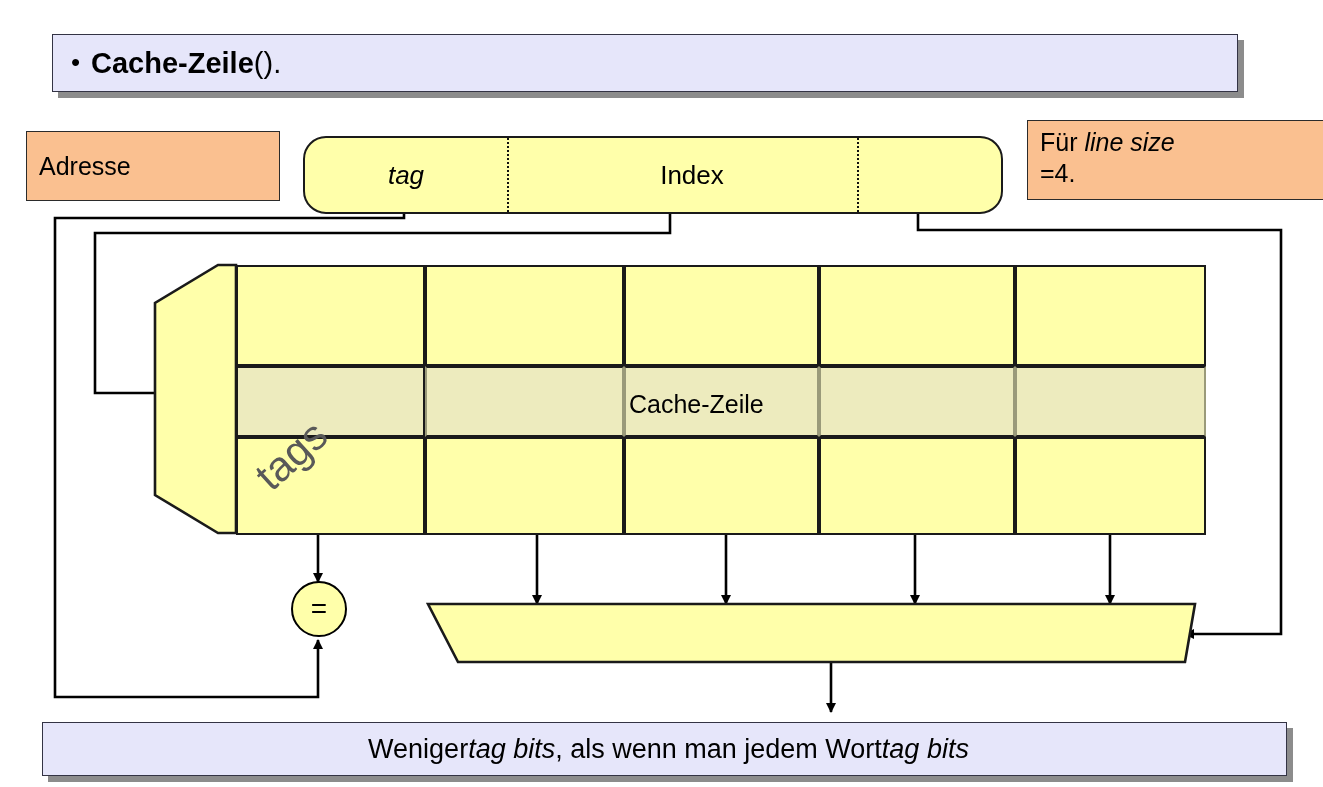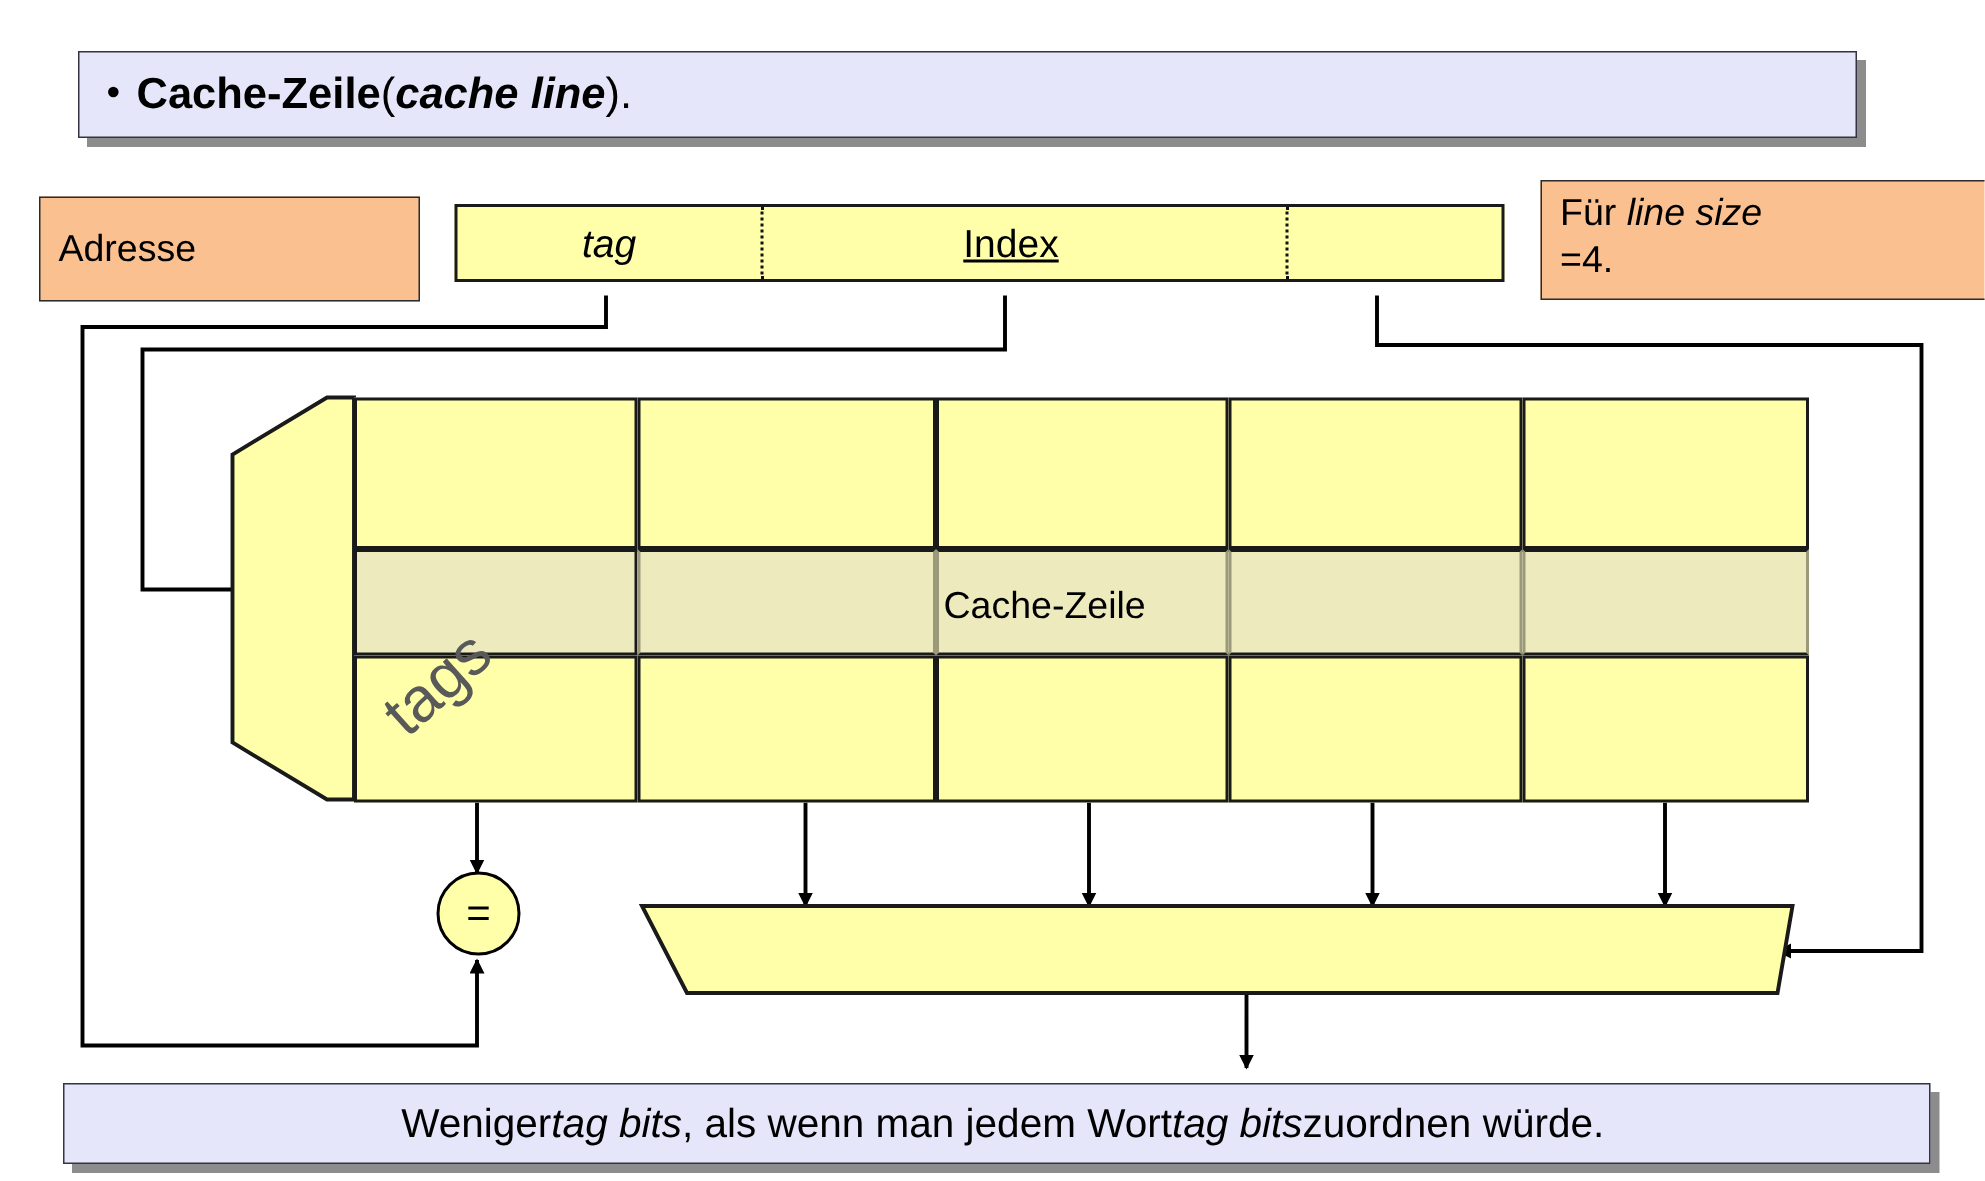--- a/index.html
+++ b/index.html
@@ -106,21 +106,20 @@
   svg.wires{position:absolute;left:0;top:0;width:1323px;height:787px;overflow:visible;}
 </style>
 </head>
 <body>
 
 <div class="callout" style="left:52px;top:34px;width:1186px;height:58px;">
   <div class="callout-inner">
     <span class="bullet">•</span>
     <span class="hdr-text bold">Cache-Zeile</span>
     <span class="hdr-text"> (</span>
-    <span class="hdr-text bolditalic">cache line</span>
     <span class="hdr-text">).</span>
   </div>
 </div>
 
 <svg class="wires" viewBox="0 0 1323 787" xmlns="http://www.w3.org/2000/svg">
   <defs>
     <marker id="arrowEnd" markerWidth="12" markerHeight="12" refX="9" refY="5" orient="auto" markerUnits="userSpaceOnUse">
       <path d="M0,0 L10,5 L0,10 Z" fill="#000000"></path>
     </marker>
   </defs>
@@ -151,26 +150,26 @@
   <span>Adresse</span>
 </div>
 
 <div class="obox stacked" style="left:1027px;top:120px;width:304px;height:80px;">
   <div style="white-space:nowrap;">
     <span>Für </span><span class="ital">line size</span>
   </div>
   <div>=4.</div>
 </div>
 
-<div class="addrbar" style="left:303px;top:136px;width:700px;height:52px;">
+<div class="addrbar" style="left:303px;top:136px;width:700px;height:78px;border-radius:23px;">
   <div class="addr-seg" style="left:0px;width:202px;">
     <span class="ital">tag</span>
   </div>
   <div class="addr-div" style="left:202px;"></div>
-  <div class="addr-seg" style="left:194px;width:350px;text-decoration:underline;">
+  <div class="addr-seg" style="left:212px;width:350px;">
     <span>Index</span>
   </div>
   <div class="addr-div" style="left:552px;"></div>
   <div class="addr-seg" style="left:552px;width:148px;">
     <span></span>
   </div>
 </div>
 
 <div class="grid-cell" style="left:236px;top:265px;width:189px;height:101px;"></div>
 <div class="grid-cell" style="left:425px;top:265px;width:199px;height:101px;"></div>
@@ -197,15 +196,14 @@
 <div class="comparator" style="left:291px;top:581px;width:56px;height:56px;">
   <span>=</span>
 </div>
 
 <div class="callout" style="left:42px;top:722px;width:1245px;height:54px;justify-content:center;">
   <div class="callout-inner" style="padding-left:22px;">
     <span class="footer-text">Weniger </span>
     <span class="footer-text ital">tag bits</span>
     <span class="footer-text">, als wenn man jedem Wort </span>
     <span class="footer-text ital">tag bits</span>
-    <span class="footer-text"> zuordnen würde.</span>
   </div>
 </div>
 
 </body></html>

